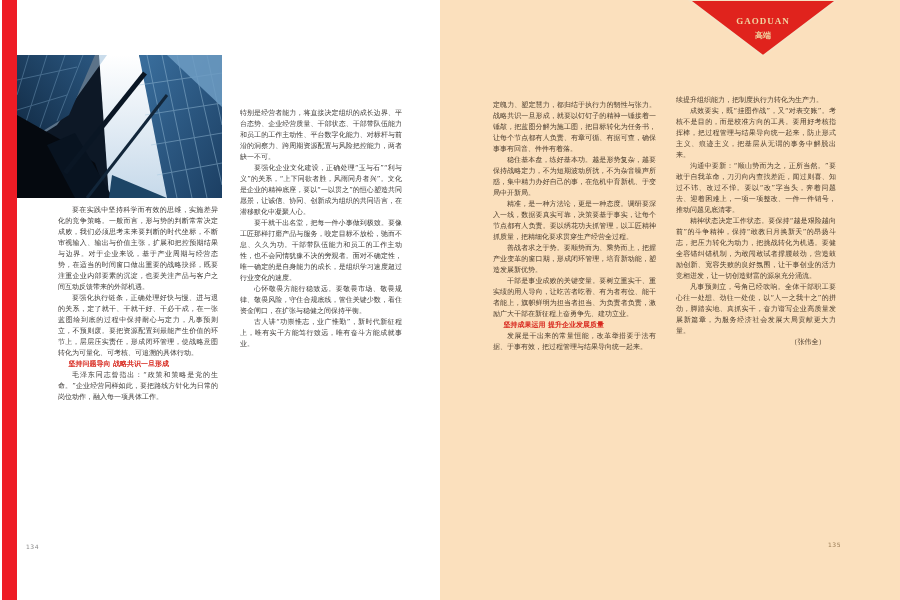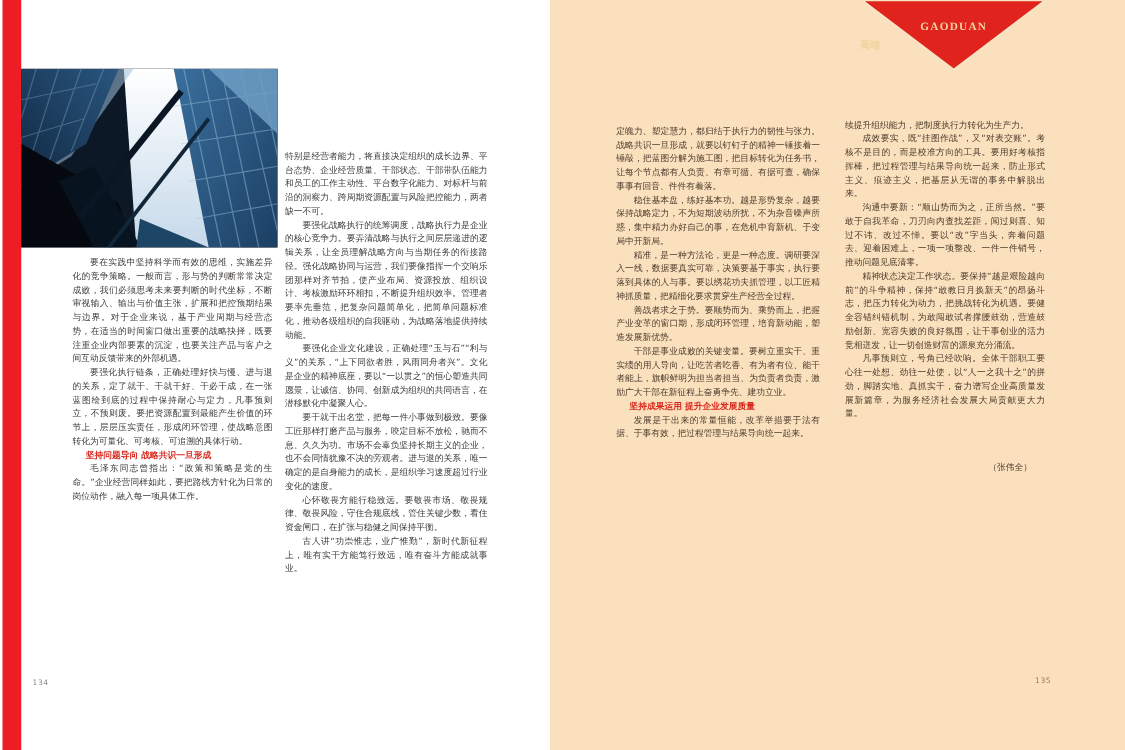--- a/index.html
+++ b/index.html
@@ -34,39 +34,39 @@
   .banner{
     position:absolute;left:248px;top:0;width:150px;height:58px;
   }
   .banner svg{display:block;position:absolute;left:0;top:0;}
   .brand-name{
     position:absolute;top:16px;left:0;width:100%;text-align:center;
     font-family:"Liberation Serif","DejaVu Serif",serif;
     font-size:9px;letter-spacing:1px;color:#f0d2a0;font-weight:bold;
   }
   .brand-cn{
-    position:absolute;top:30px;left:0;width:100%;
+    position:absolute;top:30px;left:0;width:100%;text-align:center;
     font-size:8px;color:#f0d2a0;font-weight:bold;
   }
 
   
   .col{
     position:absolute;
     font-size:7px;line-height:11px;
     text-align:justify;word-break:break-all;
     color:#3d3a37;
   }
   .page-right .col{color:#4a3b2c;}
   .col .para{margin:0;text-indent:2em;}
   .col .para.no-indent{text-indent:0;}
   .col .para.red-heading{color:#d8281e;font-weight:bold;text-indent:1.5em;}
-  .col .para.attribution{text-align:right;text-indent:0;padding-right:1.5em;margin-top:32px;}
+  .col .para.attribution{text-align:right;text-indent:0;padding-right:1.5em;}
 
   .col1{left:58px;top:205px;width:160px;height:346px;}
-  .col2{left:228px;top:108px;width:162px;height:443px;margin-top:12px;}
+  .col2{left:240px;top:108px;width:162px;height:443px;}
   .col3{left:53px;top:100px;width:163px;height:436px;}   
   .col4{left:236px;top:95px;width:160px;height:432px;}   
 
   .page-number{
     position:absolute;font-size:6px;letter-spacing:.5px;
   }
   .page-number.left{left:26px;top:543px;color:#8a8a8a;}
   .page-number.right{left:388px;top:541px;color:#9a7c56;}
 </style>
 </head>
@@ -136,23 +136,22 @@
 
         <p class="para">要在实践中坚持科学而有效的思维，实施差异化的竞争策略。一般而言，形与势的判断常常决定成败，我们必须思考未来要判断的时代坐标，不断审视输入、输出与价值主张，扩展和把控预期结果与边界。对于企业来说，基于产业周期与经营态势，在适当的时间窗口做出重要的战略抉择，既要注重企业内部要素的沉淀，也要关注产品与客户之间互动反馈带来的外部机遇。</p>
         <p class="para">要强化执行链条，正确处理好快与慢、进与退的关系，定了就干、干就干好、干必干成，在一张蓝图绘到底的过程中保持耐心与定力，凡事预则立，不预则废。要把资源配置到最能产生价值的环节上，层层压实责任，形成闭环管理，使战略意图转化为可量化、可考核、可追溯的具体行动。</p>
         <p class="para red-heading">坚持问题导向 战略共识一旦形成</p>
         <p class="para">毛泽东同志曾指出：“政策和策略是党的生命。”企业经营同样如此，要把路线方针化为日常的岗位动作，融入每一项具体工作。</p>
       </div>
 
     <div class="col col2">
 
     <p class="para no-indent">特别是经营者能力，将直接决定组织的成长边界、平台态势、企业经营质量、干部状态、干部带队伍能力和员工的工作主动性、平台数字化能力、对标杆与前沿的洞察力、跨周期资源配置与风险把控能力，两者缺一不可。</p>
-        <p class="para">要强化战略执行的统筹调度，战略执行力是企业的核心竞争力。要弄清战略与执行之间层层递进的逻辑关系，让全员理解战略方向与当期任务的衔接路径。强化战略协同与运营，我们要像指挥一个交响乐团那样对齐节拍，使产业布局、资源投放、组织设计、考核激励环环相扣，不断提升组织效率。管理者要率先垂范，把复杂问题简单化，把简单问题标准化，推动各级组织的自我驱动，为战略落地提供持续动能。</p>
         <p class="para">要强化企业文化建设，正确处理“玉与石”“利与义”的关系，“上下同欲者胜，风雨同舟者兴”。文化是企业的精神底座，要以“一以贯之”的恒心塑造共同愿景，让诚信、协同、创新成为组织的共同语言，在潜移默化中凝聚人心。</p>
-        <p class="para">要干就干出名堂，把每一件小事做到极致。要像工匠那样打磨产品与服务，咬定目标不放松，驰而不息、久久为功。市场不会辜负坚持长期主义的企业，也不会同情犹豫不决的旁观者。进与退的关系，唯一确定的是自身能力的成长，是组织学习速度超过行业变化的速度。</p>
+        <p class="para">要干就干出名堂，把每一件小事做到极致。要像工匠那样打磨产品与服务，咬定目标不放松，驰而不息、久久为功。干部带队伍能力和员工的工作主动性，也不会同情犹豫不决的旁观者。面对不确定性，唯一确定的是自身能力的成长，是组织学习速度超过行业变化的速度。</p>
         <p class="para">心怀敬畏方能行稳致远。要敬畏市场、敬畏规律、敬畏风险，守住合规底线，管住关键少数，看住资金闸口，在扩张与稳健之间保持平衡。</p>
         <p class="para">古人讲“功崇惟志，业广惟勤”，新时代新征程上，唯有实干方能笃行致远，唯有奋斗方能成就事业。</p>
       </div>
 
     <div class="page-number left">134</div>
   </div>
 
   <div class="page-right">
 
     <div class="banner">
@@ -160,21 +159,21 @@
         <polygon points="1,0 149,0 75,56" fill="#e0231d" stroke="#f6e3c4" stroke-width="2"></polygon>
       </svg>
       <div class="brand-name">GAODUAN</div>
       <div class="brand-cn">高端</div>
     </div>
 
     <div class="col col3">
 
     <p class="para no-indent">定魄力、塑定慧力，都归结于执行力的韧性与张力。战略共识一旦形成，就要以钉钉子的精神一锤接着一锤敲，把蓝图分解为施工图，把目标转化为任务书，让每个节点都有人负责、有章可循、有据可查，确保事事有回音、件件有着落。</p>
         <p class="para">稳住基本盘，练好基本功。越是形势复杂，越要保持战略定力，不为短期波动所扰，不为杂音噪声所惑，集中精力办好自己的事，在危机中育新机、于变局中开新局。</p>
-        <p class="para">精准，是一种方法论，更是一种态度。调研要深入一线，数据要真实可靠，决策要基于事实，执行要落到具体的人与事。要以绣花功夫抓管理，以工匠精神抓质量，把精细化要求贯穿生产经营全过程。</p>
+        <p class="para">精准，是一种方法论，更是一种态度。调研要深入一线，数据要真实可靠，决策要基于事实，让每个节点都有人负责。要以绣花功夫抓管理，以工匠精神抓质量，把精细化要求贯穿生产经营全过程。</p>
         <p class="para">善战者求之于势。要顺势而为、乘势而上，把握产业变革的窗口期，形成闭环管理，培育新动能，塑造发展新优势。</p>
         <p class="para">干部是事业成败的关键变量。要树立重实干、重实绩的用人导向，让吃苦者吃香、有为者有位、能干者能上，旗帜鲜明为担当者担当、为负责者负责，激励广大干部在新征程上奋勇争先、建功立业。</p>
         <p class="para red-heading">坚持成果运用 提升企业发展质量</p>
         <p class="para">发展是干出来的常量恒能，改革举措要于法有据、于事有效，把过程管理与结果导向统一起来。</p>
       </div>
 
     <div class="col col4">
 
     <p class="para no-indent">续提升组织能力，把制度执行力转化为生产力。</p>
         <p class="para">成效要实，既“挂图作战”，又“对表交账”。考核不是目的，而是校准方向的工具。要用好考核指挥棒，把过程管理与结果导向统一起来，防止形式主义、痕迹主义，把基层从无谓的事务中解脱出来。</p>

